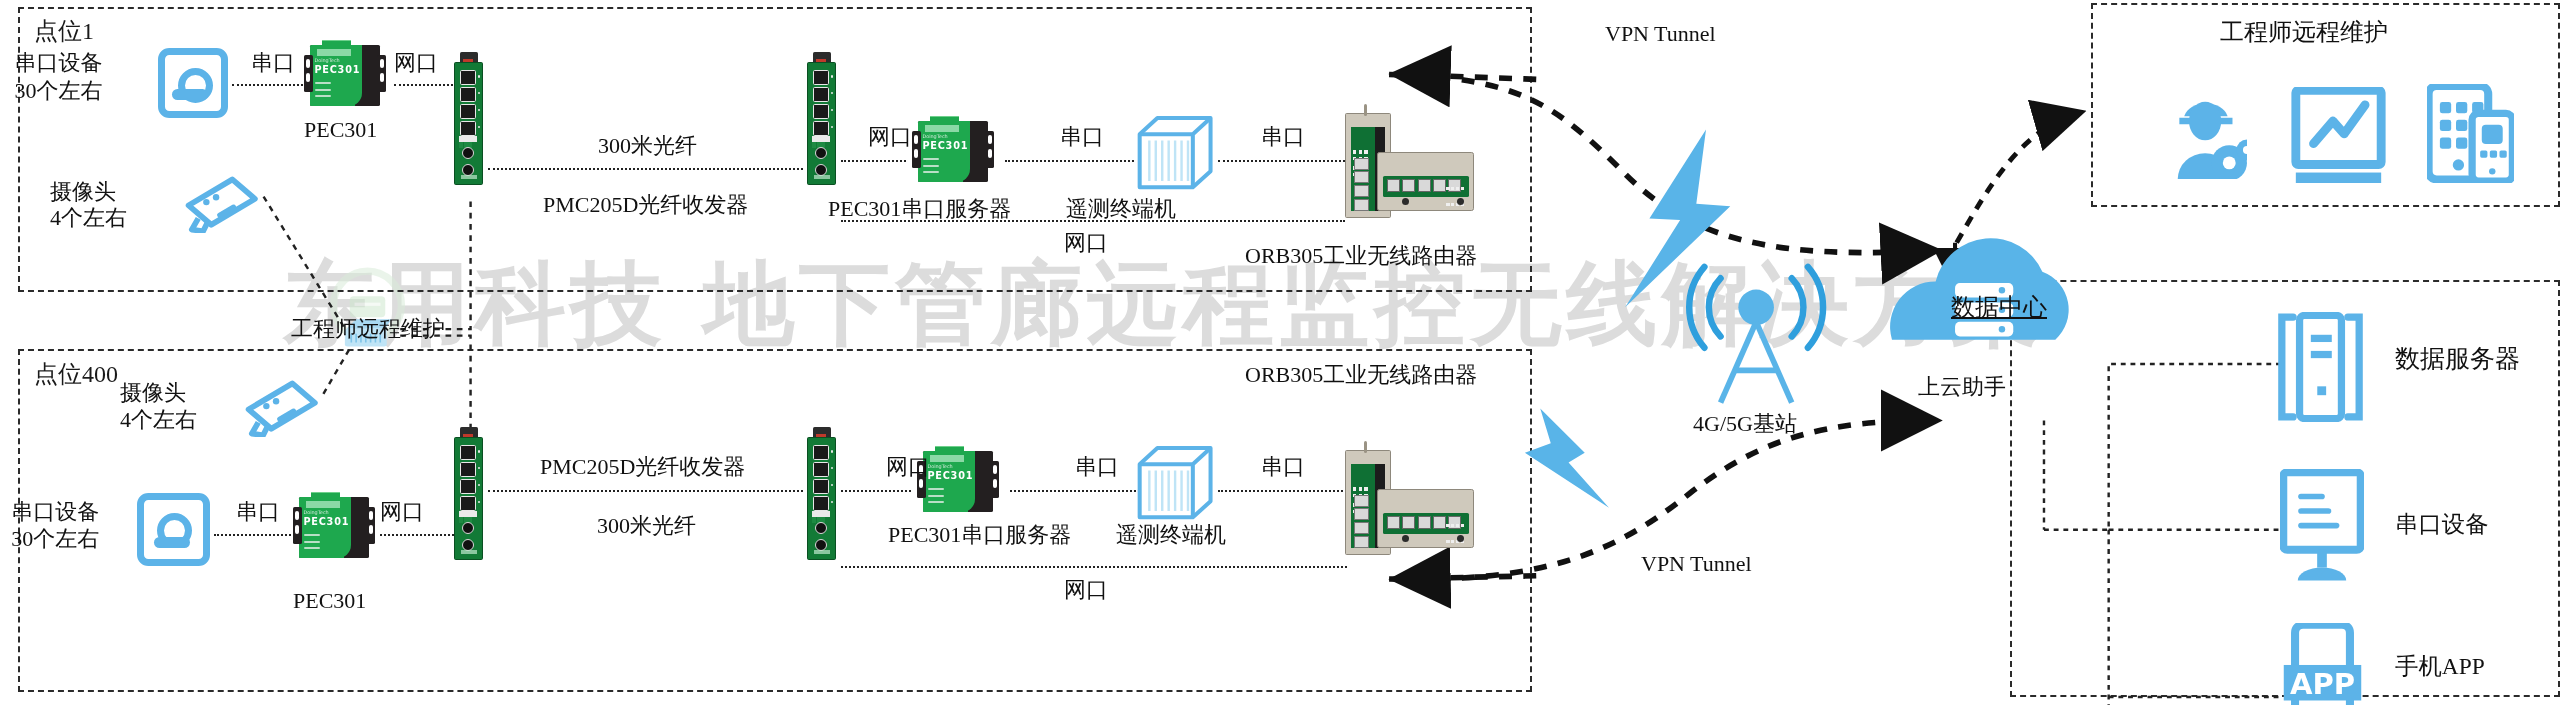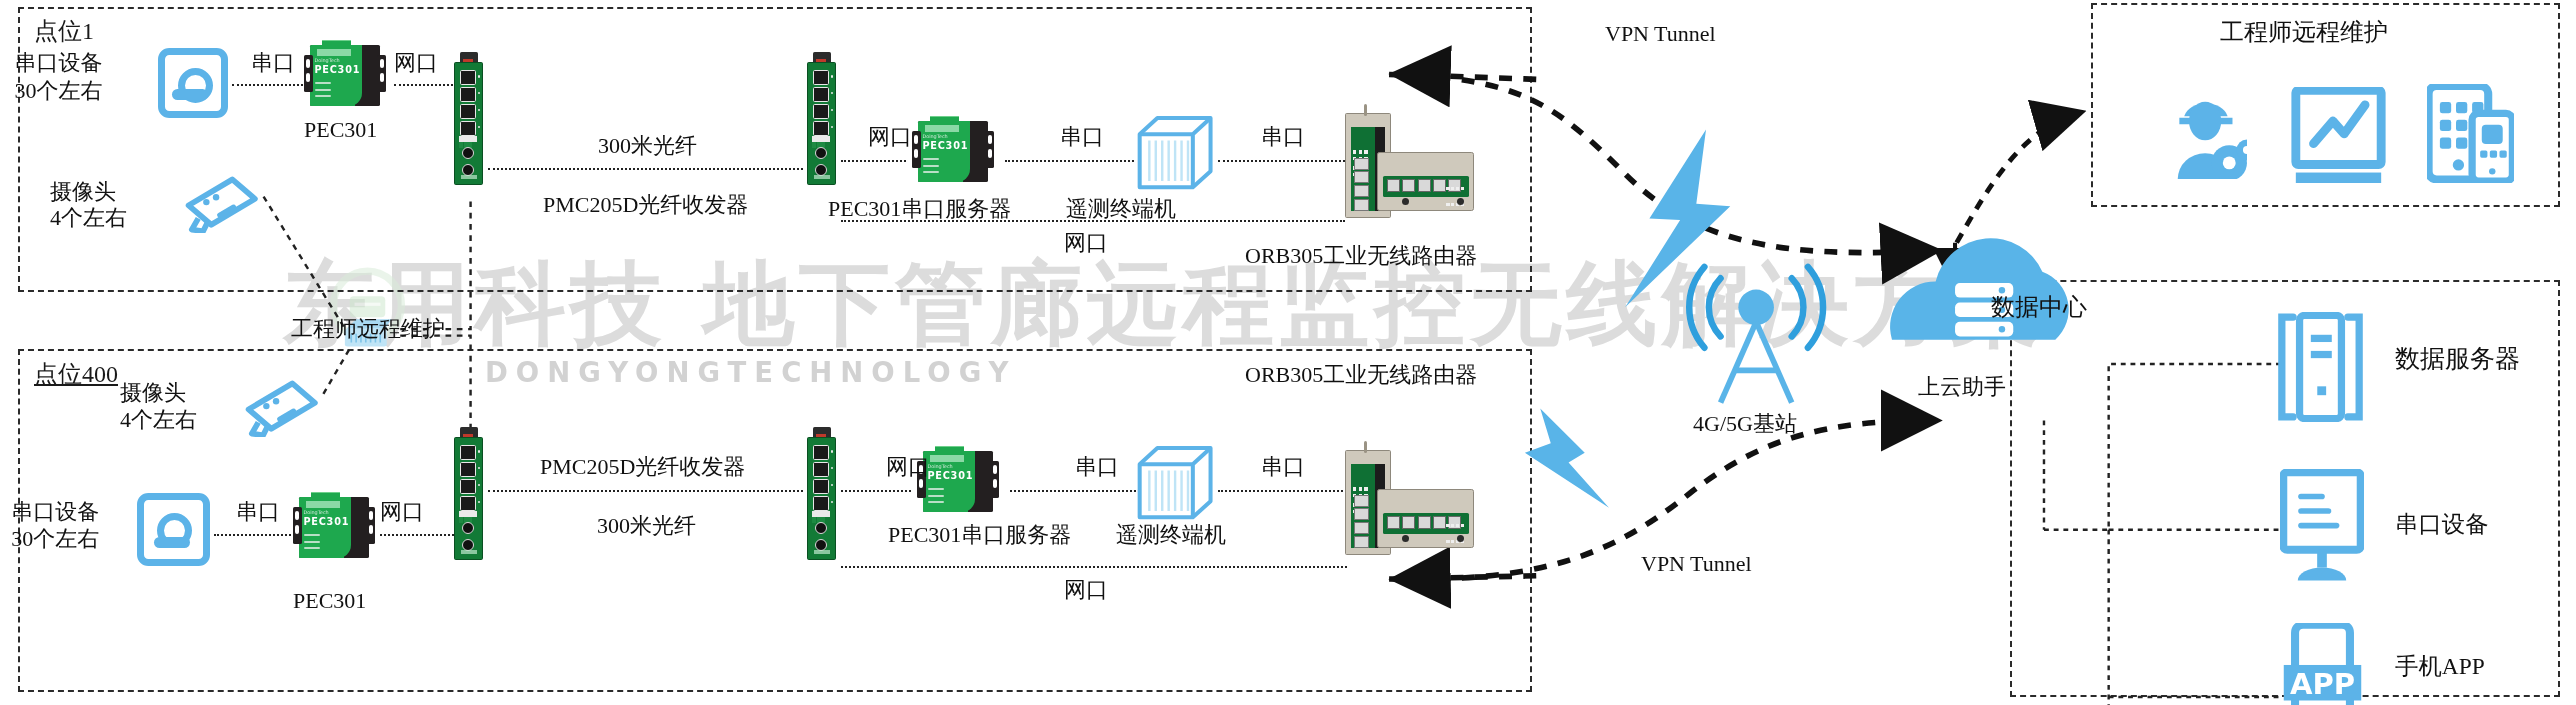--- a/index.html
+++ b/index.html
@@ -232,21 +232,20 @@
 
   
   svg.overlay{position:absolute;left:0;top:0;width:2576px;height:706px;z-index:4;pointer-events:none;}
 </style>
 </head>
 <body>
 
 <div id="stage">
 
   <div class="wm wm-main">东用科技  地下管廊远程监控无线解决方案</div>
-  <div class="wm wm-sub">DONGYONGTECHNOLOGY</div>
   <svg class="wm-logo" viewBox="0 0 120 95">
     <circle cx="60" cy="47" r="42" fill="none" stroke="#d9ecd9" stroke-width="9"></circle>
     <rect x="38" y="36" width="44" height="26" rx="5" fill="#cfe8cf"></rect>
     <rect x="44" y="44" width="32" height="4" fill="#eef6ee"></rect>
   </svg>
 
   <div class="panel" style="left:18px;top:6.5px;width:1514px;height:285px;"></div>
   <div class="panel-title" style="left:34px;top:14.6px;">点位1</div>
 
   <div class="dev serialdev" style="left:158px;top:48px;width:70px;height:70px;">
@@ -408,21 +407,21 @@
         <div class="pp" style="left:65px;"></div>
       </div>
       <div class="lgrid"><i></i><i></i><i></i><i></i><i></i><i></i><i></i><i></i></div>
       <div class="screw" style="left:24px;"></div>
       <div class="screw" style="left:79px;"></div>
     </div>
   </div>
   <div class="lbl" style="left:1245px;top:243px;">ORB305工业无线路由器</div>
 
   <div class="panel" style="left:18px;top:349px;width:1514px;height:343px;"></div>
-  <div class="panel-title" style="left:34px;top:358px;text-decoration:underline;">点位400</div>
+  <div class="panel-title" style="left:34px;top:358px;">点位400</div>
 
   <div class="lbl" style="left:120px;top:380px;">摄像头</div>
   <div class="lbl" style="left:120px;top:407px;">4个左右</div>
   <svg class="dev" style="left:234px;top:372px;width:89px;height:65px;" viewBox="0 0 110 80">
     <g fill="none" stroke="#5cb3e8" stroke-width="7" stroke-linejoin="round">
       <path d="M18 46 L72 14 L100 38 L46 70 Z"></path>
       <path d="M30 62 L22 76 L36 78 L42 66"></path>
     </g>
     <circle cx="40" cy="42" r="4" fill="#5cb3e8"></circle>
     <circle cx="52" cy="36" r="4" fill="#5cb3e8"></circle>
@@ -675,21 +674,21 @@
     <rect x="68" y="50" width="26" height="24" rx="5" fill="#5cb3e8"></rect>
     <g fill="#5cb3e8">
       <rect x="66" y="82" width="9" height="9" rx="2"></rect>
       <rect x="78" y="82" width="9" height="9" rx="2"></rect>
       <rect x="90" y="82" width="9" height="9" rx="2"></rect>
     </g>
     <circle cx="81" cy="108" r="4" fill="#5cb3e8"></circle>
   </svg>
 
   <div class="panel" style="left:2010px;top:280px;width:550px;height:417px;border-width:2.4px;"></div>
-  <div class="lbl" style="left:1991px;top:293px;font-size:24px;">数据中心</div>
+  <div class="lbl" style="left:1951px;top:293px;font-size:24px;text-decoration:underline;">数据中心</div>
 
   <svg class="overlay" viewBox="0 0 3186 873" style="z-index:5;">
     <g stroke="#222" stroke-width="3" stroke-dasharray="6 6" fill="none">
       <path d="M2528 655 L2608 655 L2608 450 L2820 450"></path>
       <path d="M2608 655 L2820 655"></path>
       <path d="M2608 655 L2608 872"></path>
       <path d="M2608 862 L2820 862"></path>
       <path d="M2528 520 L2528 655"></path>
     </g>
   </svg>

